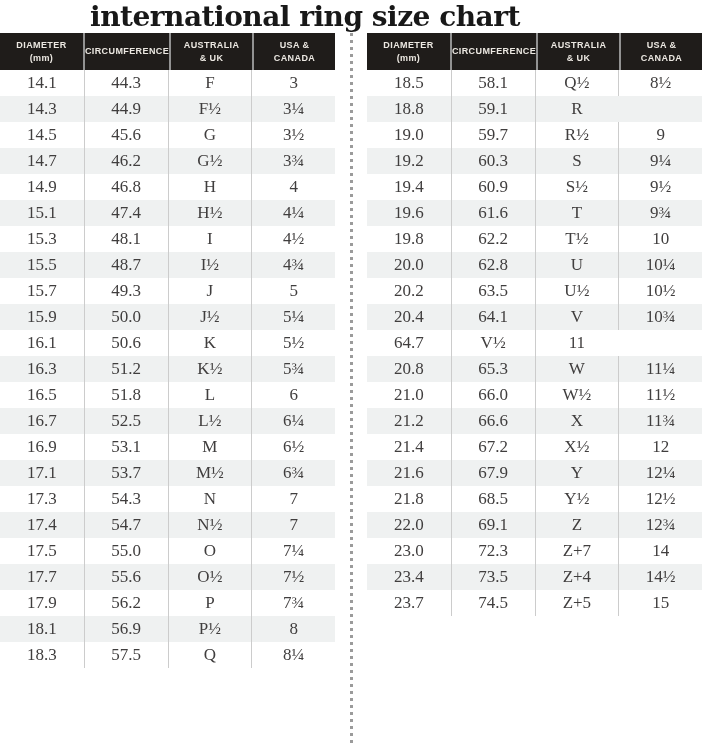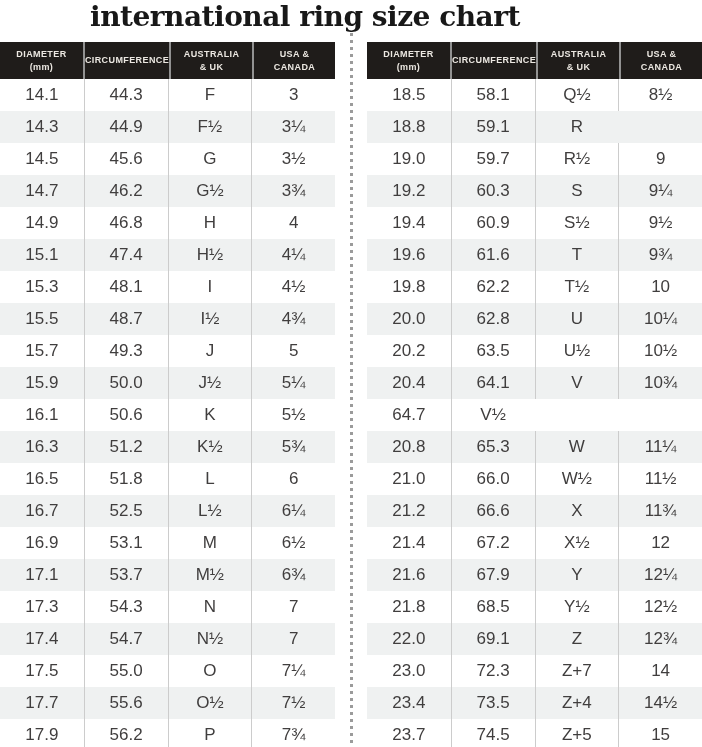--- a/index.html
+++ b/index.html
@@ -31,38 +31,38 @@
     left: 50%; top: 0; bottom: 2px;
     width: 3px; margin-left: -1.5px;
     background-image: repeating-linear-gradient(
       to bottom, #9b9b9b 0 3px, transparent 3px 7px);
   }
   .hdr {
     display: grid;
     grid-template-columns: repeat(4, 1fr);
     height: 37px;
     background: #1f1c1a;
-    margin-top: 9px;
   }
   .hdr-cell {
     display: flex; align-items: center; justify-content: center;
     text-align: center;
     color: #ece8e2;
     font-size: 9px;
     font-weight: bold;
     letter-spacing: 0.4px;
     line-height: 1.4;
     white-space: pre-line;
     border-left: 2px solid #929292;
   }
   .hdr-cell:first-child { border-left: none; }
   .tbody .row {
     display: grid;
     grid-template-columns: repeat(4, 1fr);
-    height: 32px;
+    height: 26px;
+    font-family: Liberation Serif, serif;
   }
   .tbody .row:nth-child(even) { background: #eff1f1; }
   .cell {
     display: flex; align-items: center; justify-content: center;
     font-size: 17px;
     color: #403e3e;
     border-left: 1px solid #cccccc;
   }
   .cell:first-child { border-left: none; }
 </style>
@@ -296,20 +296,21 @@
           </div>
           <div class="row">
             <div class="cell">20.4</div>
             <div class="cell">64.1</div>
             <div class="cell">V</div>
             <div class="cell">10¾</div>
           </div>
           <div class="row">
             <div class="cell">64.7</div>
             <div class="cell">V½</div>
+            <div class="cell">11</div>
           </div>
           <div class="row">
             <div class="cell">20.8</div>
             <div class="cell">65.3</div>
             <div class="cell">W</div>
             <div class="cell">11¼</div>
           </div>
           <div class="row">
             <div class="cell">21.0</div>
             <div class="cell">66.0</div>

